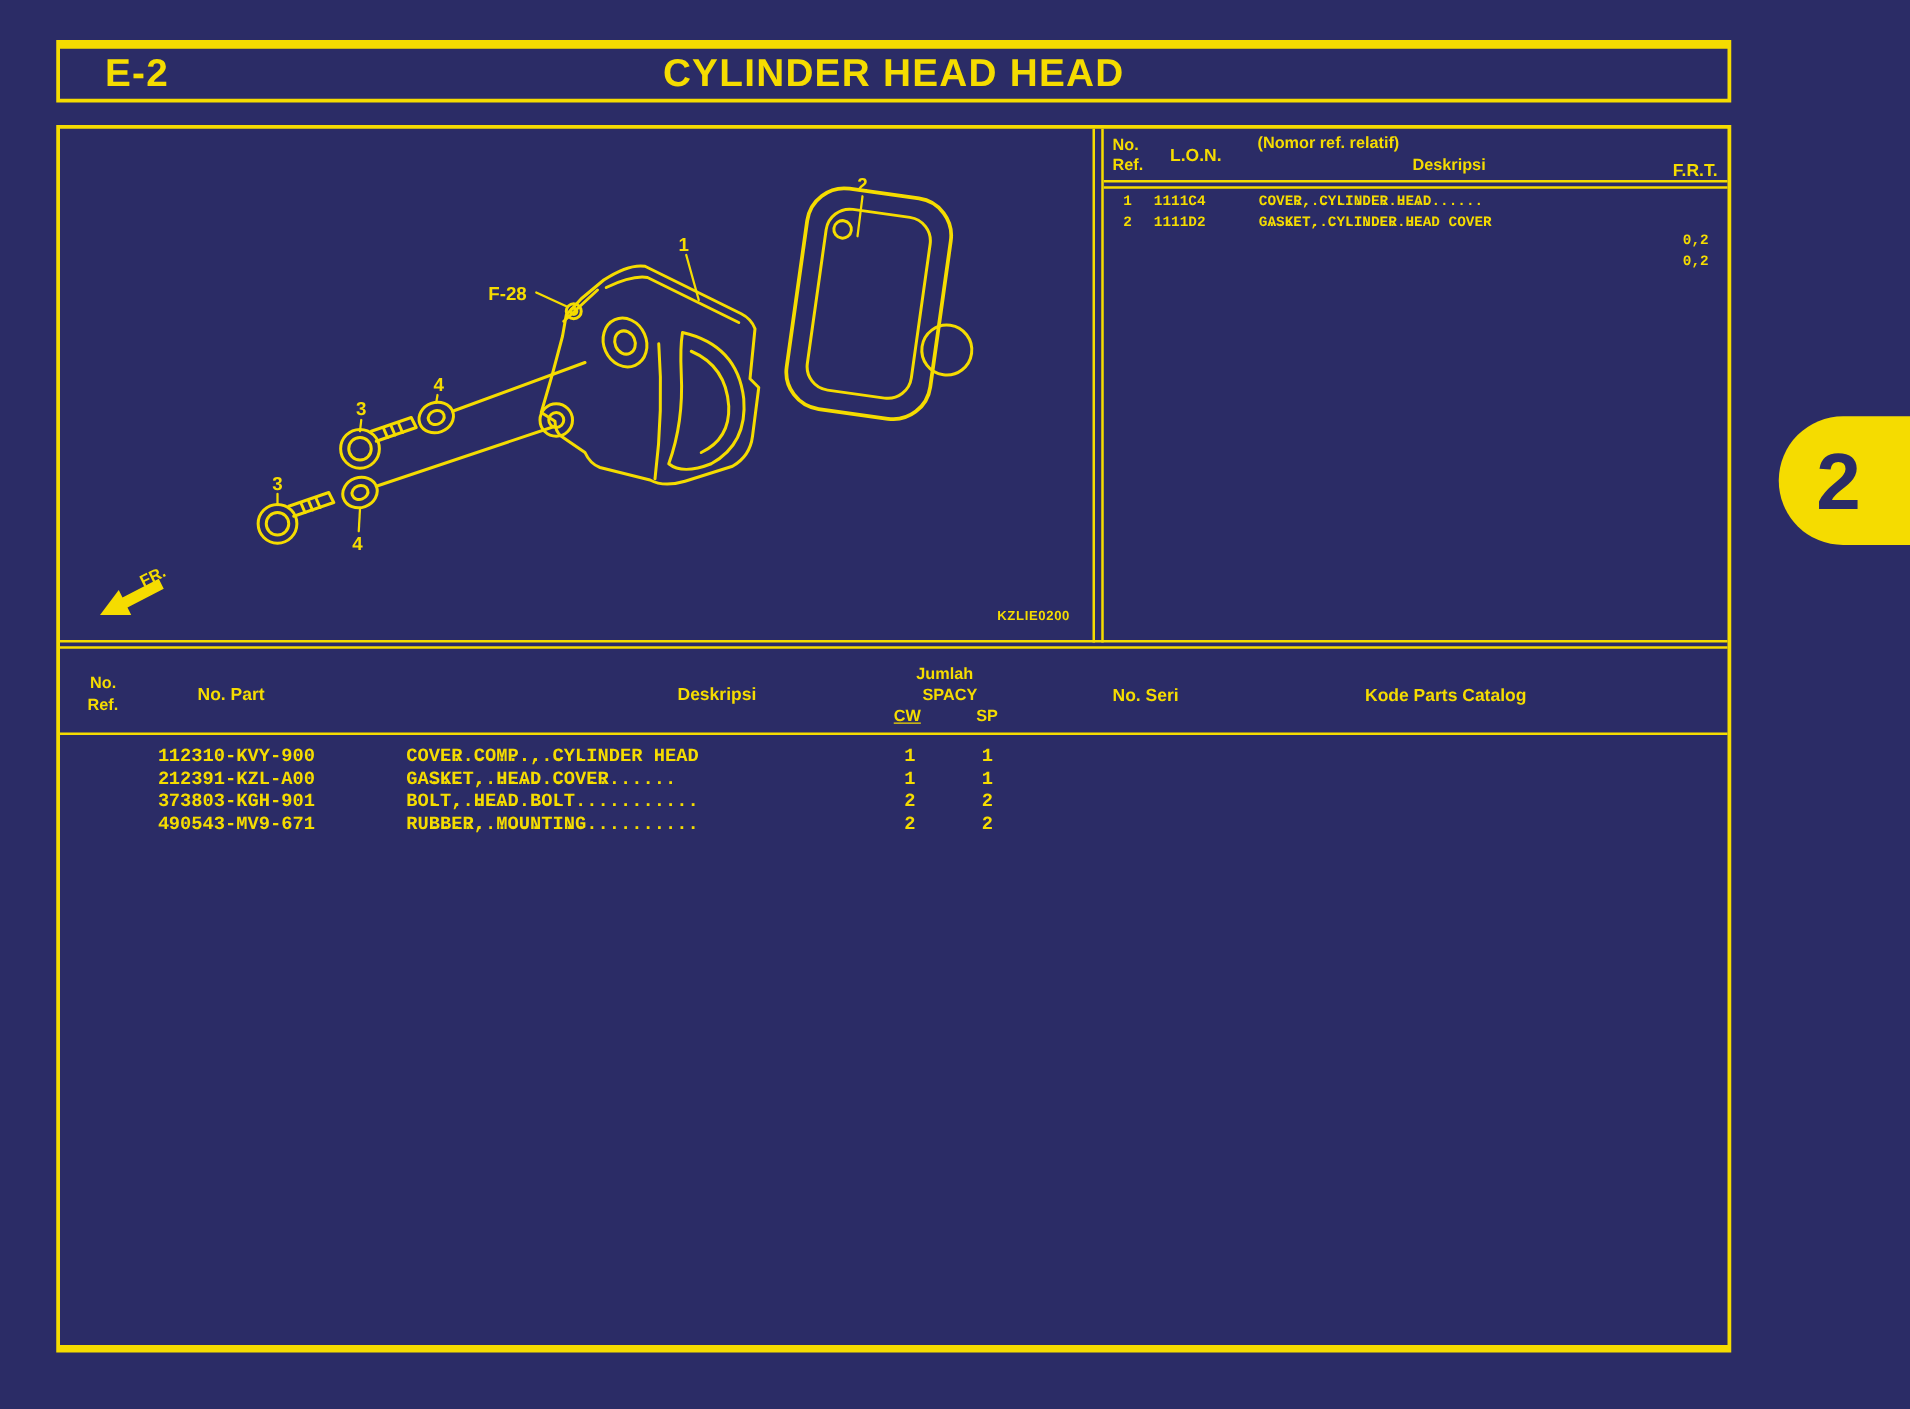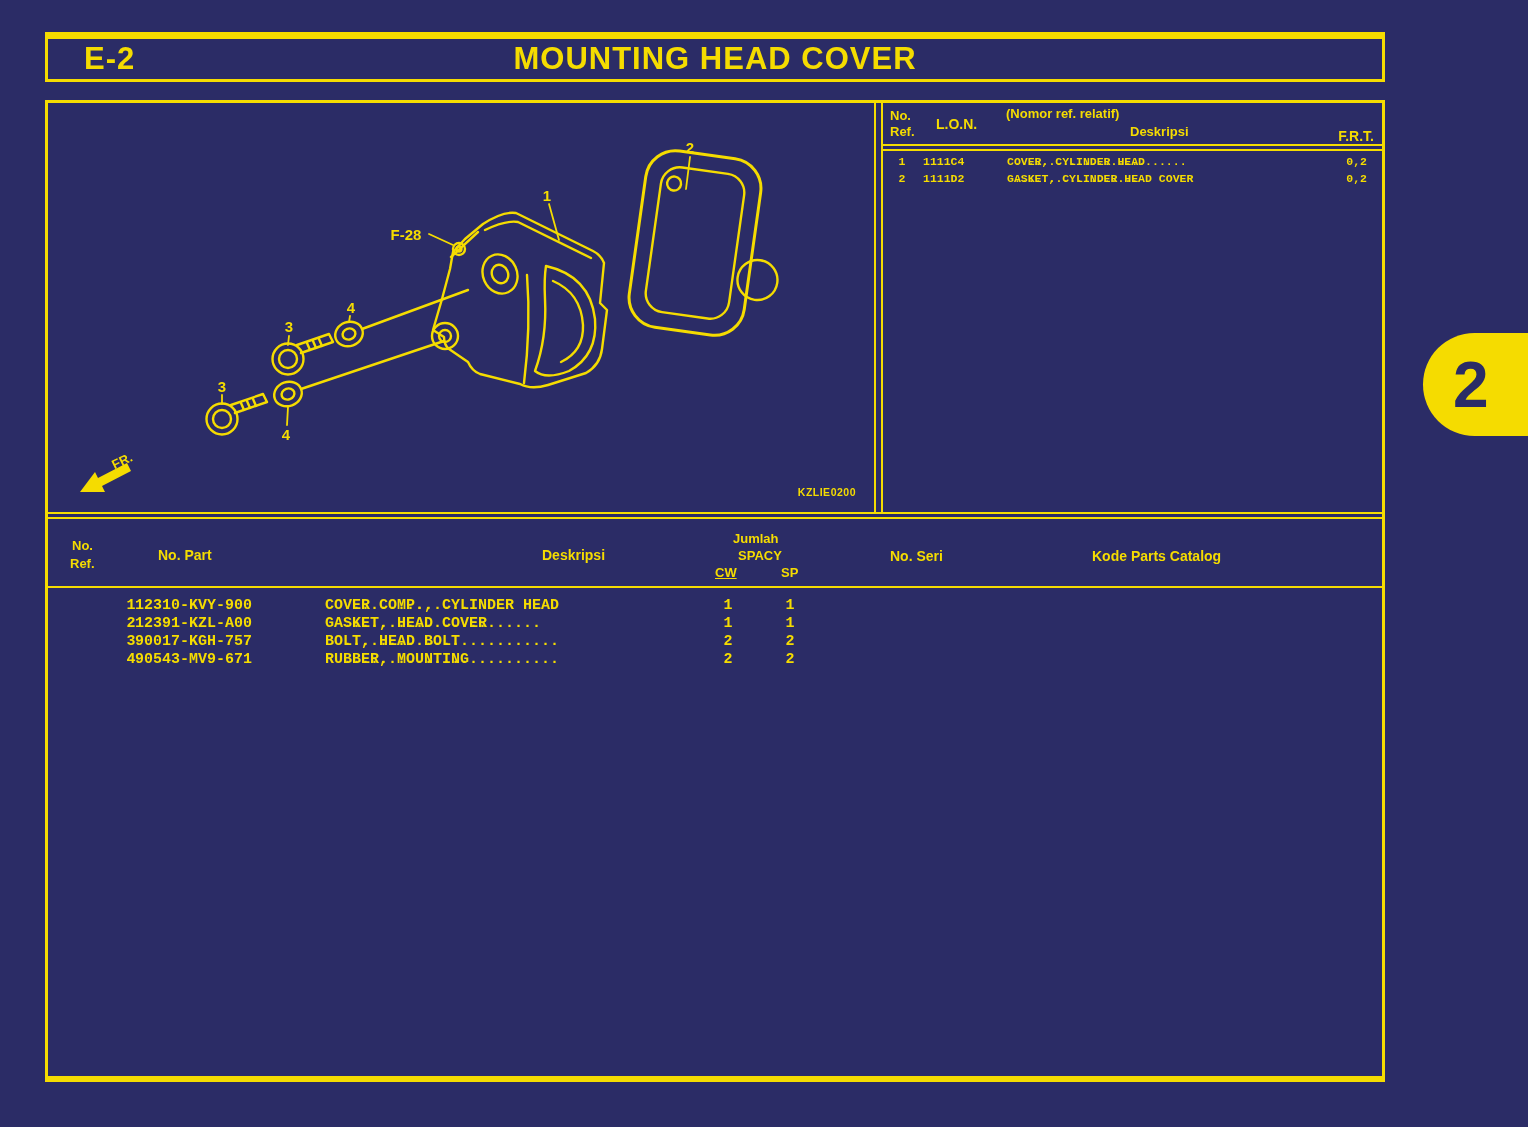--- a/index.html
+++ b/index.html
@@ -40,21 +40,21 @@
   
   .hd{font-weight:bold; font-size:13px; position:absolute; white-space:nowrap;}
   .mono{font-family:"Liberation Mono","DejaVu Sans Mono",monospace; font-weight:bold; white-space:nowrap;}
 
   .info-row{position:absolute; left:0; width:100%; height:17px; font-size:11.5px;}
   .info-row span{position:absolute; top:0;}
   .i-ref{left:846px; width:16px; text-align:center;}
   .i-lon{left:875px;}
   .i-desc{left:959px;}
   .i-desc .dots{margin-left:7px;}
-  .i-frt{right:15px;}
+  .i-frt{right:15px;margin-top:31px;}
 
   
   .p-row{position:absolute; left:0; width:100%; height:18px; font-size:15px;}
   .p-row span{position:absolute; top:0;}
   .c-ref{left:70px; width:26px; text-align:center;}
   .c-part{left:87px;}
   .c-desc{left:277px;}
   .c-desc .dots{margin-left:18px;}
   .c-cw{left:668px; width:24px; text-align:center;}
   .c-sp{left:730px; width:24px; text-align:center;}
@@ -71,21 +71,21 @@
     margin-left:30px; line-height:1;
   }
 
   svg text{font-family:"Liberation Sans",sans-serif; font-weight:bold; fill:var(--yellow);}
 </style>
 </head>
 <body>
 
 <div class="abs title-bar">
   <div class="page-code">E-2</div>
-  <div class="page-title">MOUNTING HEAD COVER</div>
+  <div class="page-title">CYLINDER HEAD HEAD</div>
 </div>
 
 <div class="abs content-box">
 
   <svg class="abs" style="left:0;top:0;" width="828" height="410" viewBox="0 0 828 410">
     <g stroke="#f5dc00" stroke-width="2.4" fill="none" stroke-linecap="round" stroke-linejoin="round">
 
       <path d="M 314,226 L 420,187"></path>
       <path d="M 253,286 L 396,238"></path>
 
@@ -227,21 +227,21 @@
       <span class="c-part">12391-KZL-A00</span>
       <span class="c-desc">
           <span>GASKET, HEAD COVER</span>
           <span class="dots">......................</span>
         </span>
       <span class="c-cw">1</span>
       <span class="c-sp">1</span>
     </div>
     <div class="p-row mono" style="top:530px;">
       <span class="c-ref">3</span>
-      <span class="c-part">90017-KGH-757</span>
+      <span class="c-part">73803-KGH-901</span>
       <span class="c-desc">
           <span>BOLT, HEAD BOLT</span>
           <span class="dots">........................</span>
         </span>
       <span class="c-cw">2</span>
       <span class="c-sp">2</span>
     </div>
     <div class="p-row mono" style="top:548px;">
       <span class="c-ref">4</span>
       <span class="c-part">90543-MV9-671</span>

